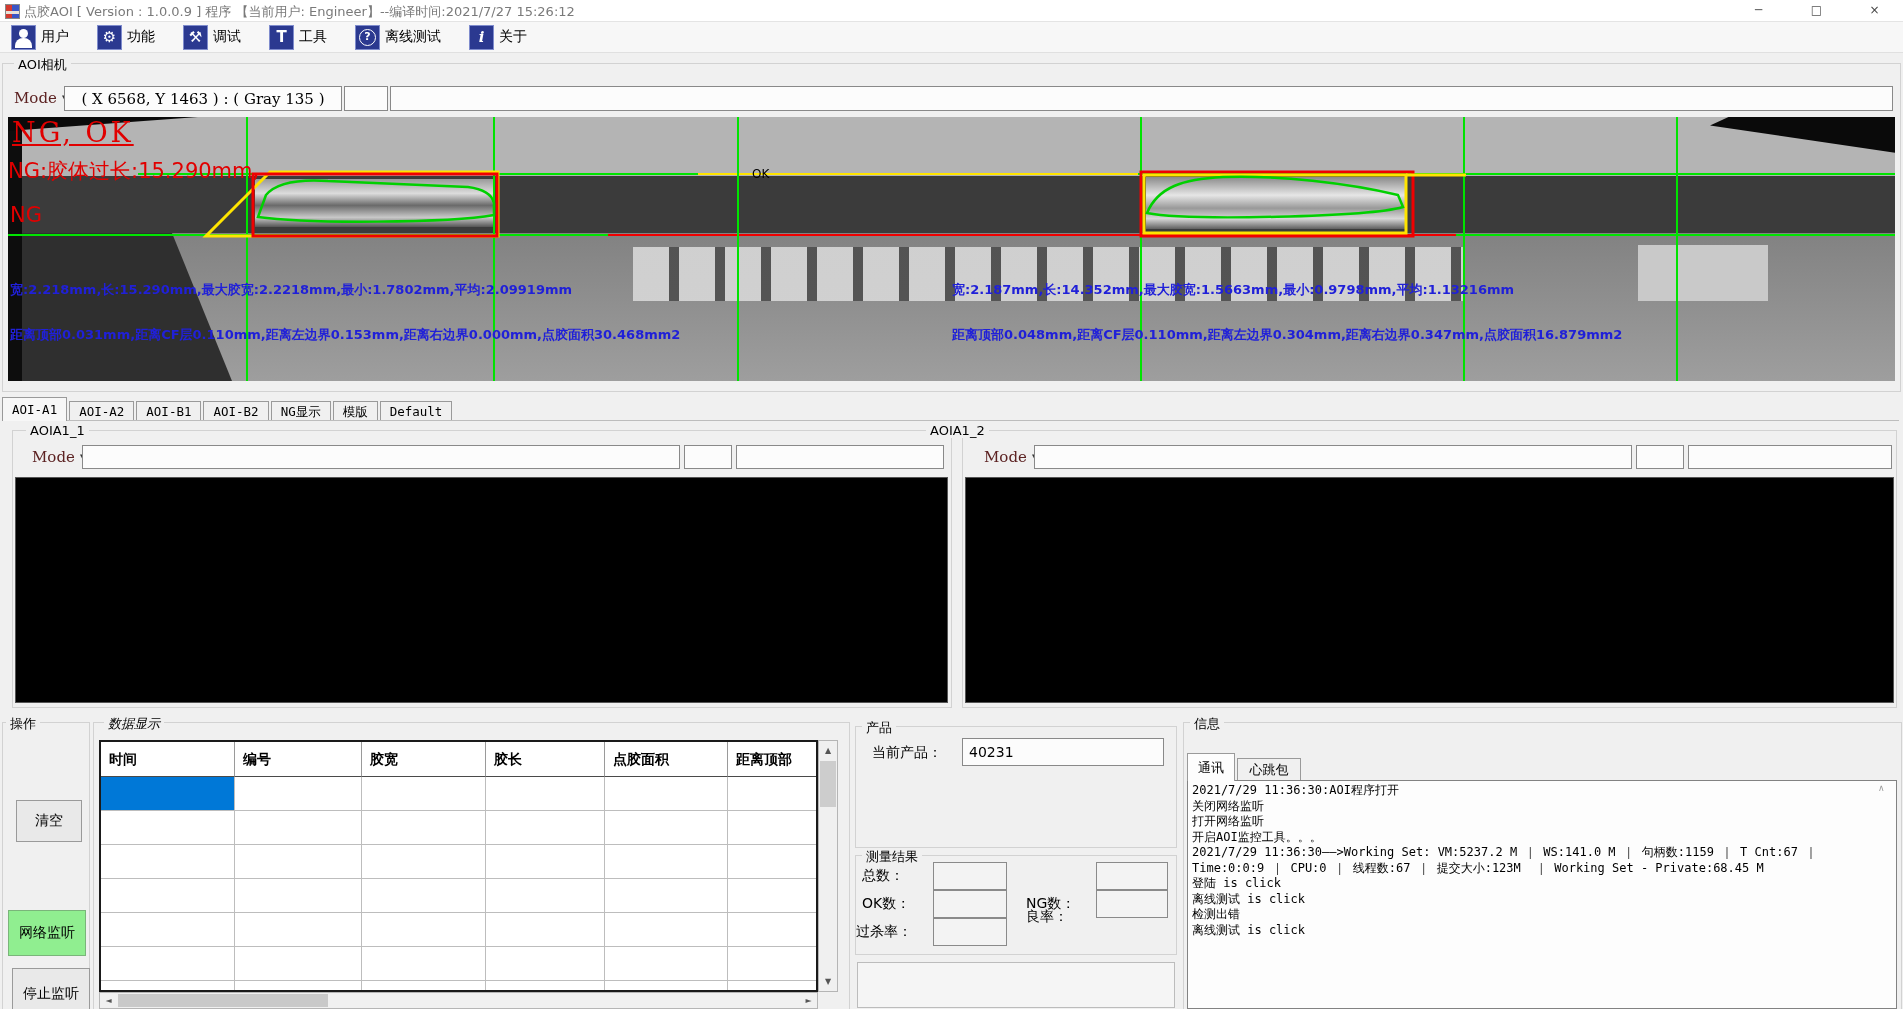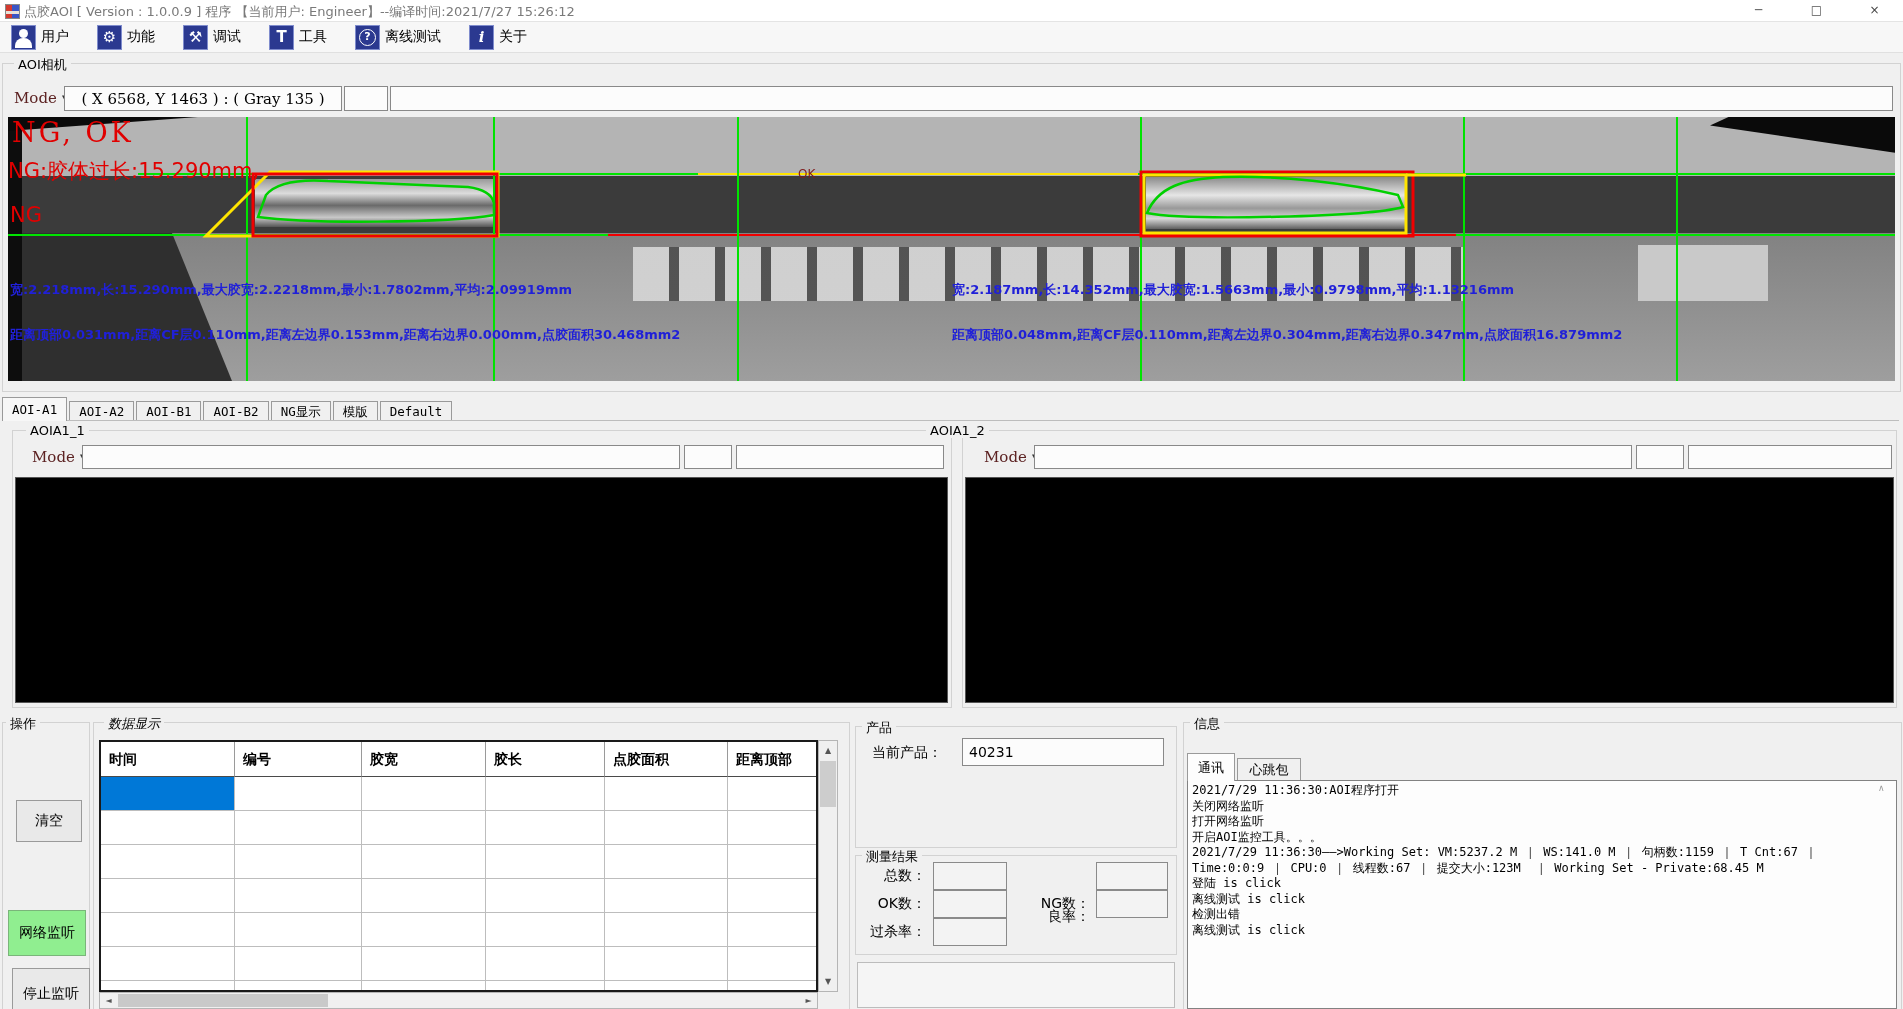--- a/index.html
+++ b/index.html
@@ -39,24 +39,24 @@
   .ph-left{left:0;top:0;width:14px;height:264px;background:#0d0d0d;}
   .ph-tl{left:0;top:0;width:190px;height:14px;background:#0a0a0a;clip-path:polygon(0 0,190px 0,0 14px);}
   .ph-tr{left:1702px;top:0;width:185px;height:42px;background:#0a0a0a;clip-path:polygon(10% 0,100% 0,100% 85%,0 20%);}
   .ph-bl{left:14px;top:116px;width:225px;height:148px;background:#2f2f2f;clip-path:polygon(0 0,150px 0,210px 148px,0 148px);}
   .pads{left:625px;top:130px;width:830px;height:54px;background:repeating-linear-gradient(90deg,#d6d6d6 0 36px,#4f4f4f 36px 46px);opacity:.92;}
   .pad-wide{left:1630px;top:128px;width:130px;height:56px;background:#c9c9c9;}
   .glue-l{left:247px;top:62px;width:240px;height:48px;background:linear-gradient(180deg,#9a9a9a,#dcdcdc 30%,#6a6a6a 55%,#c8c8c8 80%,#555);}
   .glue-r{left:1138px;top:60px;width:260px;height:52px;background:linear-gradient(180deg,#8a8a8a,#e6e6e6 35%,#999 60%,#d8d8d8 80%,#5f5f5f);}
   .ov-svg{position:absolute;left:0;top:0;}
   .ov-txt{position:absolute;white-space:nowrap;}
-  .ov-result{left:4px;top:0px;font-family:"DejaVu Serif","Liberation Serif",serif;font-size:27px;color:#e10000;letter-spacing:3px;}
+  .ov-result{left:4px;top:0px;font-family:"DejaVu Serif","Liberation Serif",serif;font-size:27px;color:#e10000;letter-spacing:3px;text-decoration:underline;}
   .ov-reason{left:0px;top:40px;font-size:21px;color:#e10000;}
   .ov-ng{left:2px;top:86px;font-size:21px;color:#e10000;}
-  .ov-ok{left:790px;top:50px;font-size:12px;color:#7f1d1d;}
+  .ov-ok{left:744px;top:50px;font-size:12px;color:#000000;}
   .ov-blue{font-size:13px;font-weight:bold;color:#2020d8;}
   .ov-l1{left:2px;top:164px;}  .ov-l2{left:2px;top:209px;}
   .ov-r1{left:944px;top:164px;} .ov-r2{left:944px;top:209px;}
   
   .vtabs{position:absolute;left:2px;top:398px;height:23px;display:flex;align-items:flex-end;}
   .vtab{height:19px;line-height:19px;padding:0 9px;margin-right:2px;border:1px solid #9a9a9a;border-bottom:none;background:#f0f0f0;font-family:"DejaVu Sans Mono","Liberation Mono",monospace;font-size:12.5px;}
   .vtab.active{height:23px;line-height:23px;background:#f7f7f7;position:relative;z-index:3;}
   .tabline{position:absolute;left:2px;top:420px;width:1897px;height:1px;background:#bdbdbd;}
   .blackpanel{position:absolute;background:#000;border:1px solid #555;}
   
@@ -68,21 +68,21 @@
   .th{height:35px;line-height:35px;font-weight:bold;font-size:14px;padding-left:8px;box-sizing:border-box;border-right:1px solid #9a9a9a;border-bottom:1px solid #4a4a4a;background:#fff;}
   .td{height:34px;box-sizing:border-box;border-right:1px solid #bdbdbd;border-bottom:1px solid #bdbdbd;background:#fff;}
   .td.sel{background:#0078d7;}
   .vscroll{position:absolute;left:818px;top:740px;width:20px;height:252px;background:#f0f0f0;border:1px solid #b5b5b5;box-sizing:border-box;}
   .vs-up,.vs-dn{position:absolute;left:0;width:18px;height:17px;text-align:center;font-size:8px;color:#555;line-height:17px;}
   .vs-th{position:absolute;left:1px;top:20px;width:16px;height:46px;background:#cdcdcd;}
   .hscroll{position:absolute;left:99px;top:992px;width:719px;height:17px;background:#f0f0f0;border:1px solid #b5b5b5;box-sizing:border-box;}
   .hs-l,.hs-r{position:absolute;top:0;width:17px;height:15px;text-align:center;font-size:8px;color:#555;line-height:15px;}
   .hs-th{position:absolute;left:18px;top:1px;width:210px;height:13px;background:#c9c9c9;}
   
-  .mlabel{position:absolute;font-size:14px;text-align:right;white-space:nowrap;}
+  .mlabel{position:absolute;font-size:14px;white-space:nowrap;}
   .mbox{position:absolute;background:#f3f3f3;border:1px solid #8a8a8a;box-sizing:border-box;}
   
   .itab{position:absolute;border:1px solid #9a9a9a;border-bottom:none;background:#f0f0f0;font-size:13px;text-align:center;}
   .itab.active{background:#fdfdfd;z-index:4;}
   .logbox{position:absolute;left:1187px;top:780px;width:710px;height:229px;background:#fdfdfd;border:1px solid #828282;box-sizing:border-box;overflow:hidden;padding:2px 4px;}
   .logline{font-family:"DejaVu Sans Mono","Liberation Mono",monospace;font-size:12px;line-height:15.5px;white-space:pre;}
   .log-up{position:absolute;left:1878px;top:783px;font-size:9px;color:#9a9a9a;}
 </style>
 </head>
 <body>

